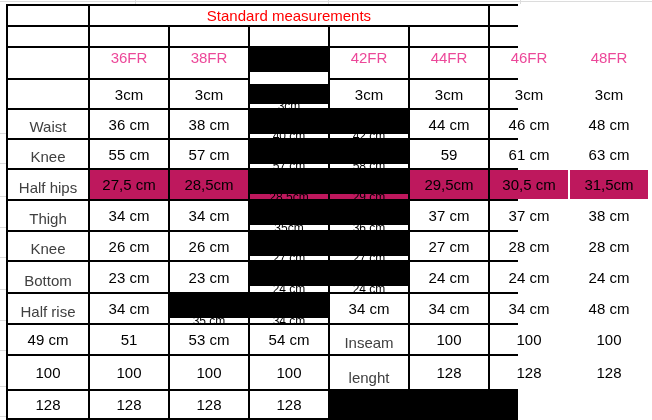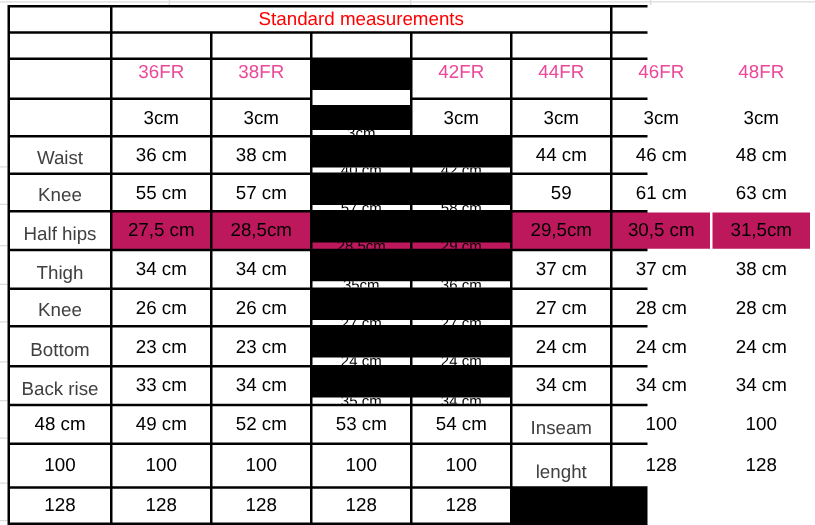--- a/index.html
+++ b/index.html
@@ -158,31 +158,30 @@
       <div class="cell value-cell">28 cm</div>
       <div class="cell value-cell">28 cm</div>
       <div class="cell label-cell">Bottom</div>
       <div class="cell value-cell">23 cm</div>
       <div class="cell value-cell">23 cm</div>
       <div class="cell value-cell small">24 cm</div>
       <div class="cell value-cell small">24 cm</div>
       <div class="cell value-cell">24 cm</div>
       <div class="cell value-cell">24 cm</div>
       <div class="cell value-cell">24 cm</div>
-      <div class="cell label-cell">Back rise</div>
-      <div class="cell value-cell">33 cm</div>
+      <div class="cell label-cell">Half rise</div>
       <div class="cell value-cell">34 cm</div>
       <div class="cell value-cell small">35 cm</div>
       <div class="cell value-cell small">34 cm</div>
       <div class="cell value-cell">34 cm</div>
       <div class="cell value-cell">34 cm</div>
       <div class="cell value-cell">34 cm</div>
       <div class="cell value-cell">48 cm</div>
       <div class="cell value-cell">49 cm</div>
-      <div class="cell value-cell">52 cm</div>
+      <div class="cell value-cell">51</div>
       <div class="cell value-cell">53 cm</div>
       <div class="cell value-cell">54 cm</div>
       <div class="cell label-cell">Inseam</div>
       <div class="cell value-cell">100</div>
       <div class="cell value-cell">100</div>
       <div class="cell value-cell">100</div>
       <div class="cell value-cell">100</div>
       <div class="cell value-cell">100</div>
       <div class="cell value-cell">100</div>
       <div class="cell value-cell">100</div>

